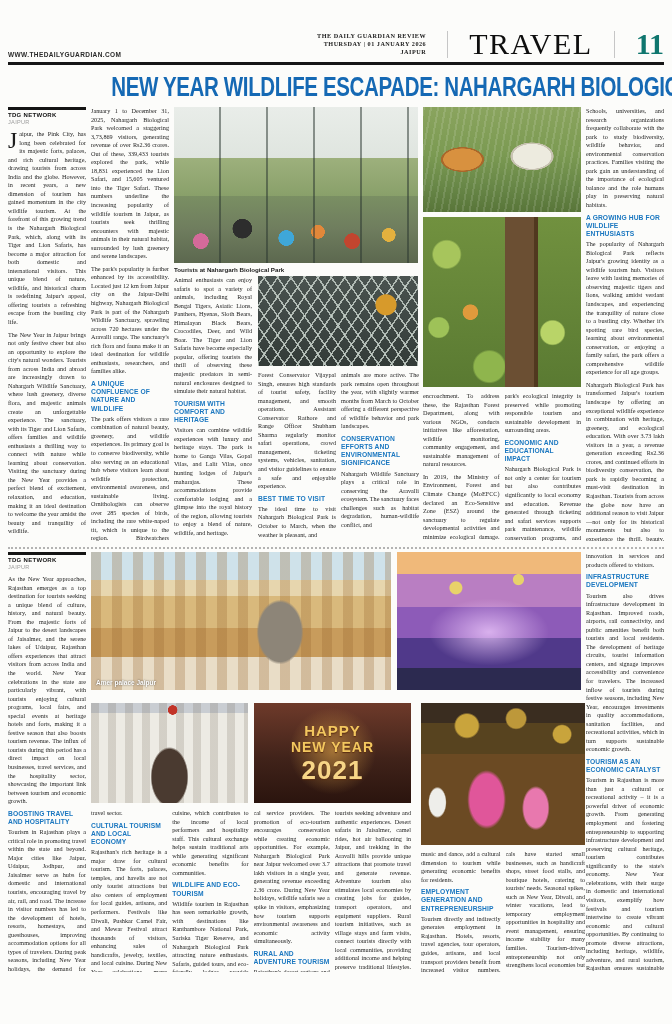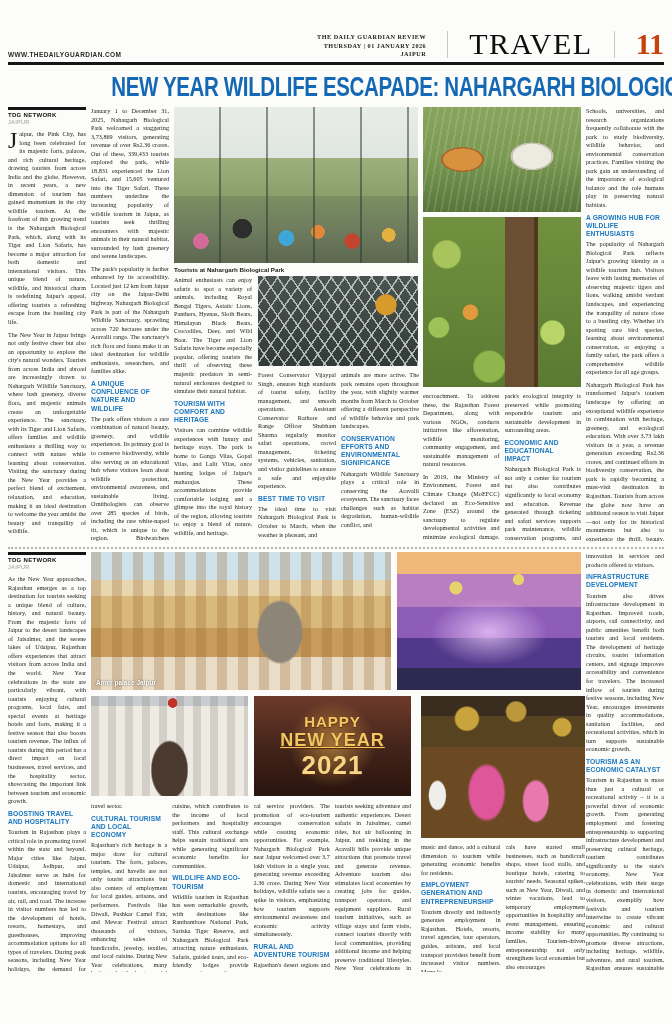--- a/index.html
+++ b/index.html
@@ -1,25 +1,25 @@
 <!DOCTYPE html>
 <html><head>
 <meta charset="utf-8">
 <style>
   html,body{margin:0;padding:0;background:#888;}
   .page{width:672px;height:1024px;background:#fcfcfa;margin:0 auto;position:relative;overflow:hidden;
         font-family:"Liberation Serif",serif;color:#1d1d1d;box-sizing:border-box;padding:4px 8px 0;}
   
   .mast{display:flex;justify-content:space-between;align-items:flex-end;border-bottom:3.5px solid #161616;padding:26px 0 4px;}
   .url{font-family:"Liberation Sans",sans-serif;font-size:6.5px;font-weight:bold;letter-spacing:.4px;color:#2a2a2a;}
-  .mast-right{display:flex;align-items:flex-end;gap:21px;}
+  .mast-right{display:flex;align-items:center;gap:21px;}
   .dateline{text-align:right;font-size:6.2px;line-height:8.2px;font-weight:bold;letter-spacing:.5px;color:#222;}
   .vrule{width:1px;height:27px;background:#c6c6c6;}
   .travel{font-size:30px;line-height:28px;letter-spacing:1.5px;color:#0e0e0e;}
-  .pageno{font-size:30px;line-height:28px;font-weight:bold;color:#c2410c;}
+  .pageno{font-size:30px;line-height:28px;font-weight:bold;color:#0f766e;}
   
   .h1a{text-align:center;margin:7px 0 5px;height:30px;}
   .h1a span{display:inline-block;font-family:"Liberation Sans",sans-serif;font-weight:bold;font-size:27px;
             letter-spacing:-.5px;white-space:nowrap;transform:scaleX(.76);transform-origin:center;color:#1569b4;}
   .t{font-size:6.2px;line-height:8.55px;text-align:justify;margin:0 0 4px;}
   .sh{font-family:"Liberation Sans",sans-serif;font-weight:bold;font-size:6.7px;line-height:8.2px;color:#1a77c0;
       margin:2px 0 2px;text-transform:uppercase;letter-spacing:.1px;}
   .byline{margin-bottom:5px;}
   .byline .rule{height:2.5px;background:#141414;margin-bottom:2.5px;}
   .byline .net{font-family:"Liberation Sans",sans-serif;font-weight:bold;font-size:6px;color:#101010;letter-spacing:.3px;}
@@ -77,38 +77,38 @@
     radial-gradient(circle 5px at 52% 7%, #c23327 90%, transparent 100%),
     radial-gradient(ellipse 19px 30px at 50% 74%, #4a3a30 92%, transparent 100%),
     repeating-linear-gradient(90deg, rgba(120,110,95,.22) 0 8px, transparent 8px 17px),
     linear-gradient(180deg,#c9cdd2 0 10%,#edebe4 10% 100%);}
   #ph-hny{flex:1;height:100px;background:
     radial-gradient(circle 58px at 50% 48%, rgba(255,190,80,.5), transparent 75%),
     linear-gradient(180deg,#6e3a2a 0%,#41231a 55%,#2a140e 100%);
     display:flex;flex-direction:column;align-items:center;justify-content:center;}
   .hnytxt{font-family:"Liberation Sans",sans-serif;font-weight:bold;color:#f3c75f;
           text-shadow:0 1px 1px #5a2d10;line-height:1;letter-spacing:1px;}
-  .hny1{font-size:15px;} .hny2{font-size:18px;margin-top:2px;text-decoration:underline;} .hny3{font-size:26px;margin-top:3px;color:#f7d687;}
+  .hny1{font-size:15px;} .hny2{font-size:14px;margin-top:2px;} .hny3{font-size:26px;margin-top:3px;color:#f7d687;}
   #ph-deity{height:142px;background:
     radial-gradient(circle 13px at 28% 16%, #c9a43c 86%, transparent 100%),
     radial-gradient(circle 11px at 58% 11%, #bd983a 86%, transparent 100%),
     radial-gradient(circle 10px at 86% 22%, #c9a43c 86%, transparent 100%),
     radial-gradient(ellipse 21px 32px at 40% 68%, #e0569a 80%, transparent 92%),
     radial-gradient(ellipse 15px 24px at 70% 74%, #e878ae 80%, transparent 92%),
     radial-gradient(ellipse 10px 17px at 10% 70%, #eeeeea 80%, transparent 92%),
     linear-gradient(180deg,#3a2d20 0 14%,#57431f 14% 36%,#6b4a23 36% 100%);}
   .amercap{position:absolute;left:5px;bottom:4px;font-family:"Liberation Sans",sans-serif;font-weight:bold;
            font-size:6.5px;color:#fff;text-shadow:0 0 2px rgba(0,0,0,.7);}
   
   .dotsep{border-top:2px dotted #b3b3b3;margin:6px 0 3px;}
   .h2a{text-align:center;font-size:24px;line-height:26px;color:#a1519e;margin:0 0 6px;letter-spacing:.2px;}
   #a2body{display:flex;gap:5px;height:420px;}
   .a2c{width:490px;flex:none;display:flex;flex-direction:column;}
   .a2rowA{display:flex;gap:6px;}
-  .a2rowB{display:flex;gap:10px;margin-top:6px;flex:1;min-height:0;}
+  .a2rowB{display:flex;gap:10px;margin-top:13px;flex:1;min-height:0;}
   .a2subL{width:320px;flex:none;display:flex;flex-direction:column;}
   .a2subL-ph{display:flex;gap:6px;}
   .a2subL-tx{display:flex;gap:5px;margin-top:6px;flex:1;min-height:0;}
   .a2subL-tx .col{flex:1;}
   .a2subR{width:164px;flex:none;display:flex;flex-direction:column;}
   .a2subR-tx{display:flex;gap:5px;margin-top:5px;flex:1;min-height:0;}
   .a2subR-tx .col{flex:1;}
 </style>
 </head>
 <body>

